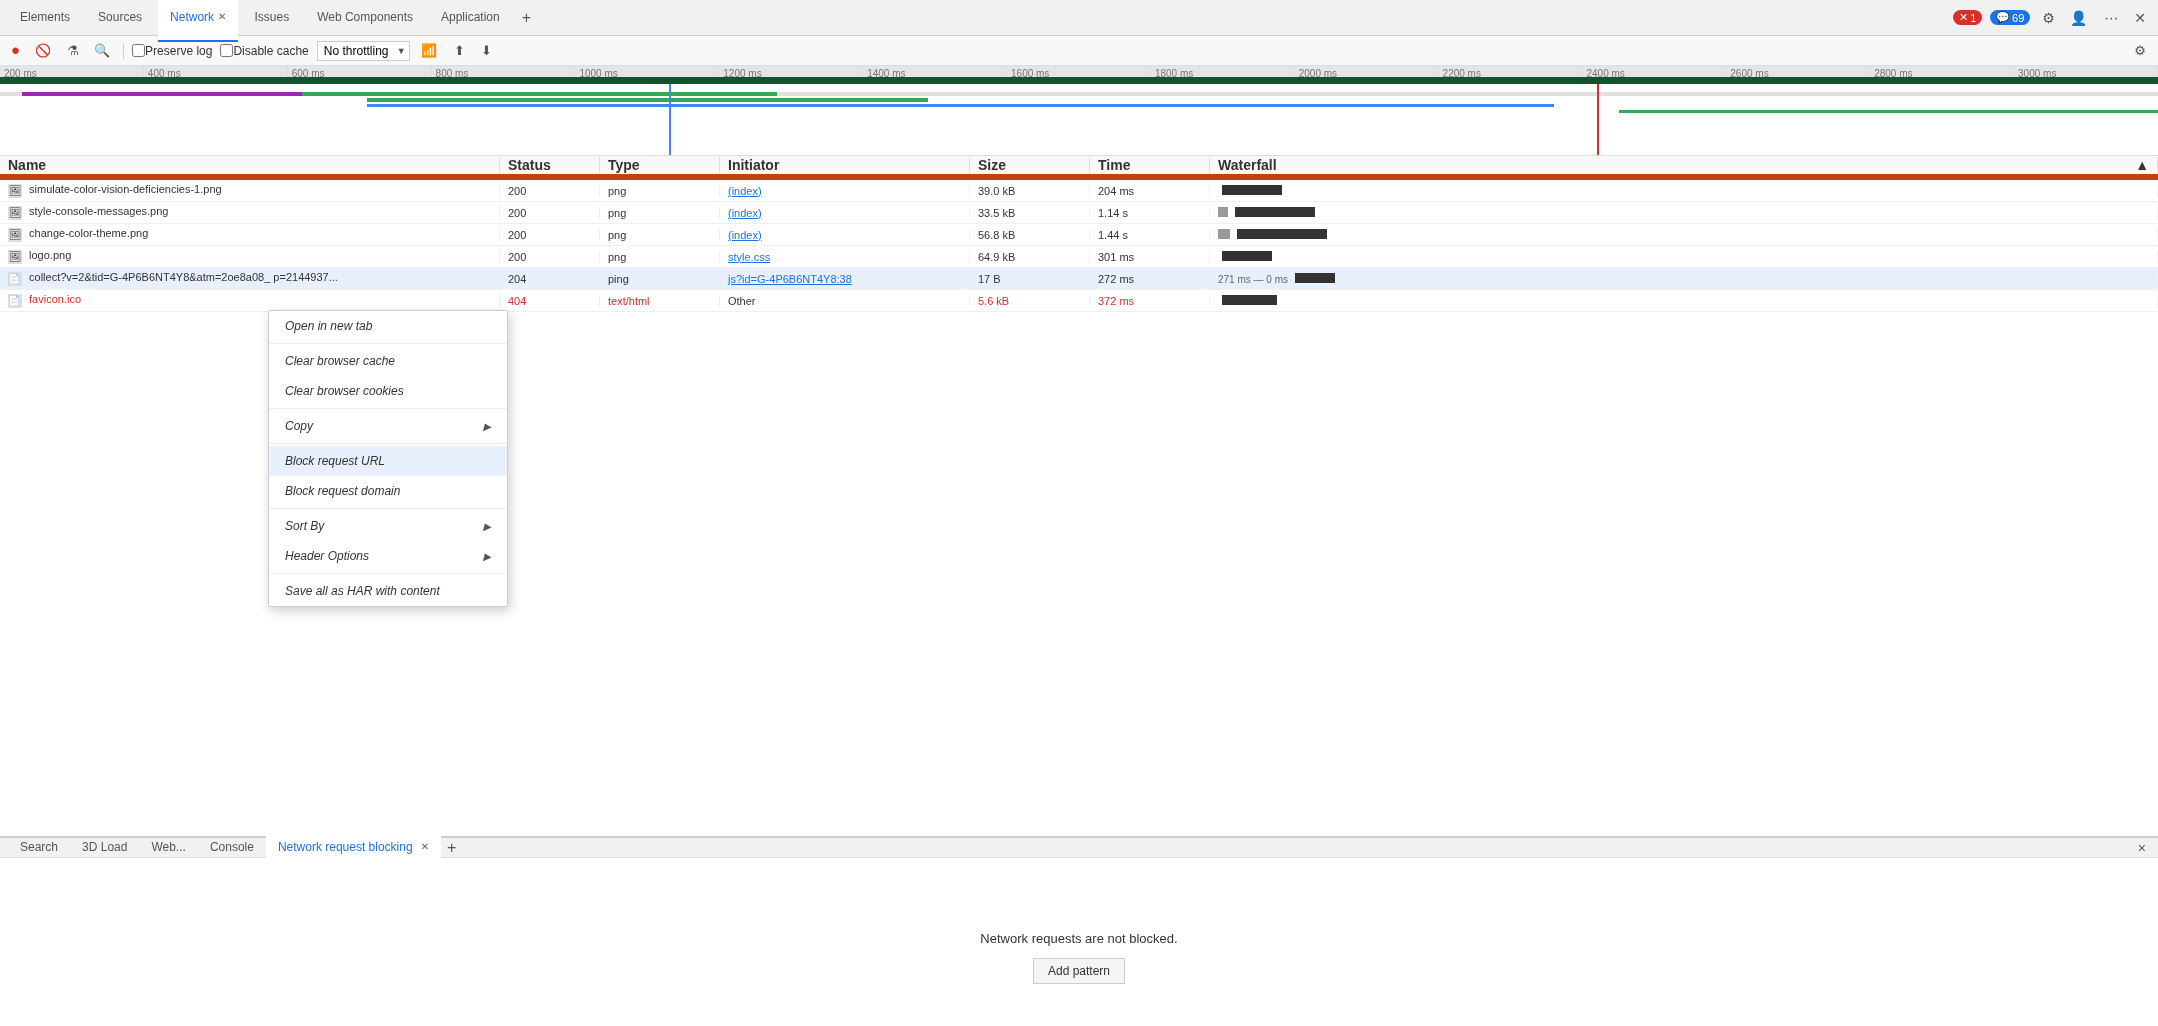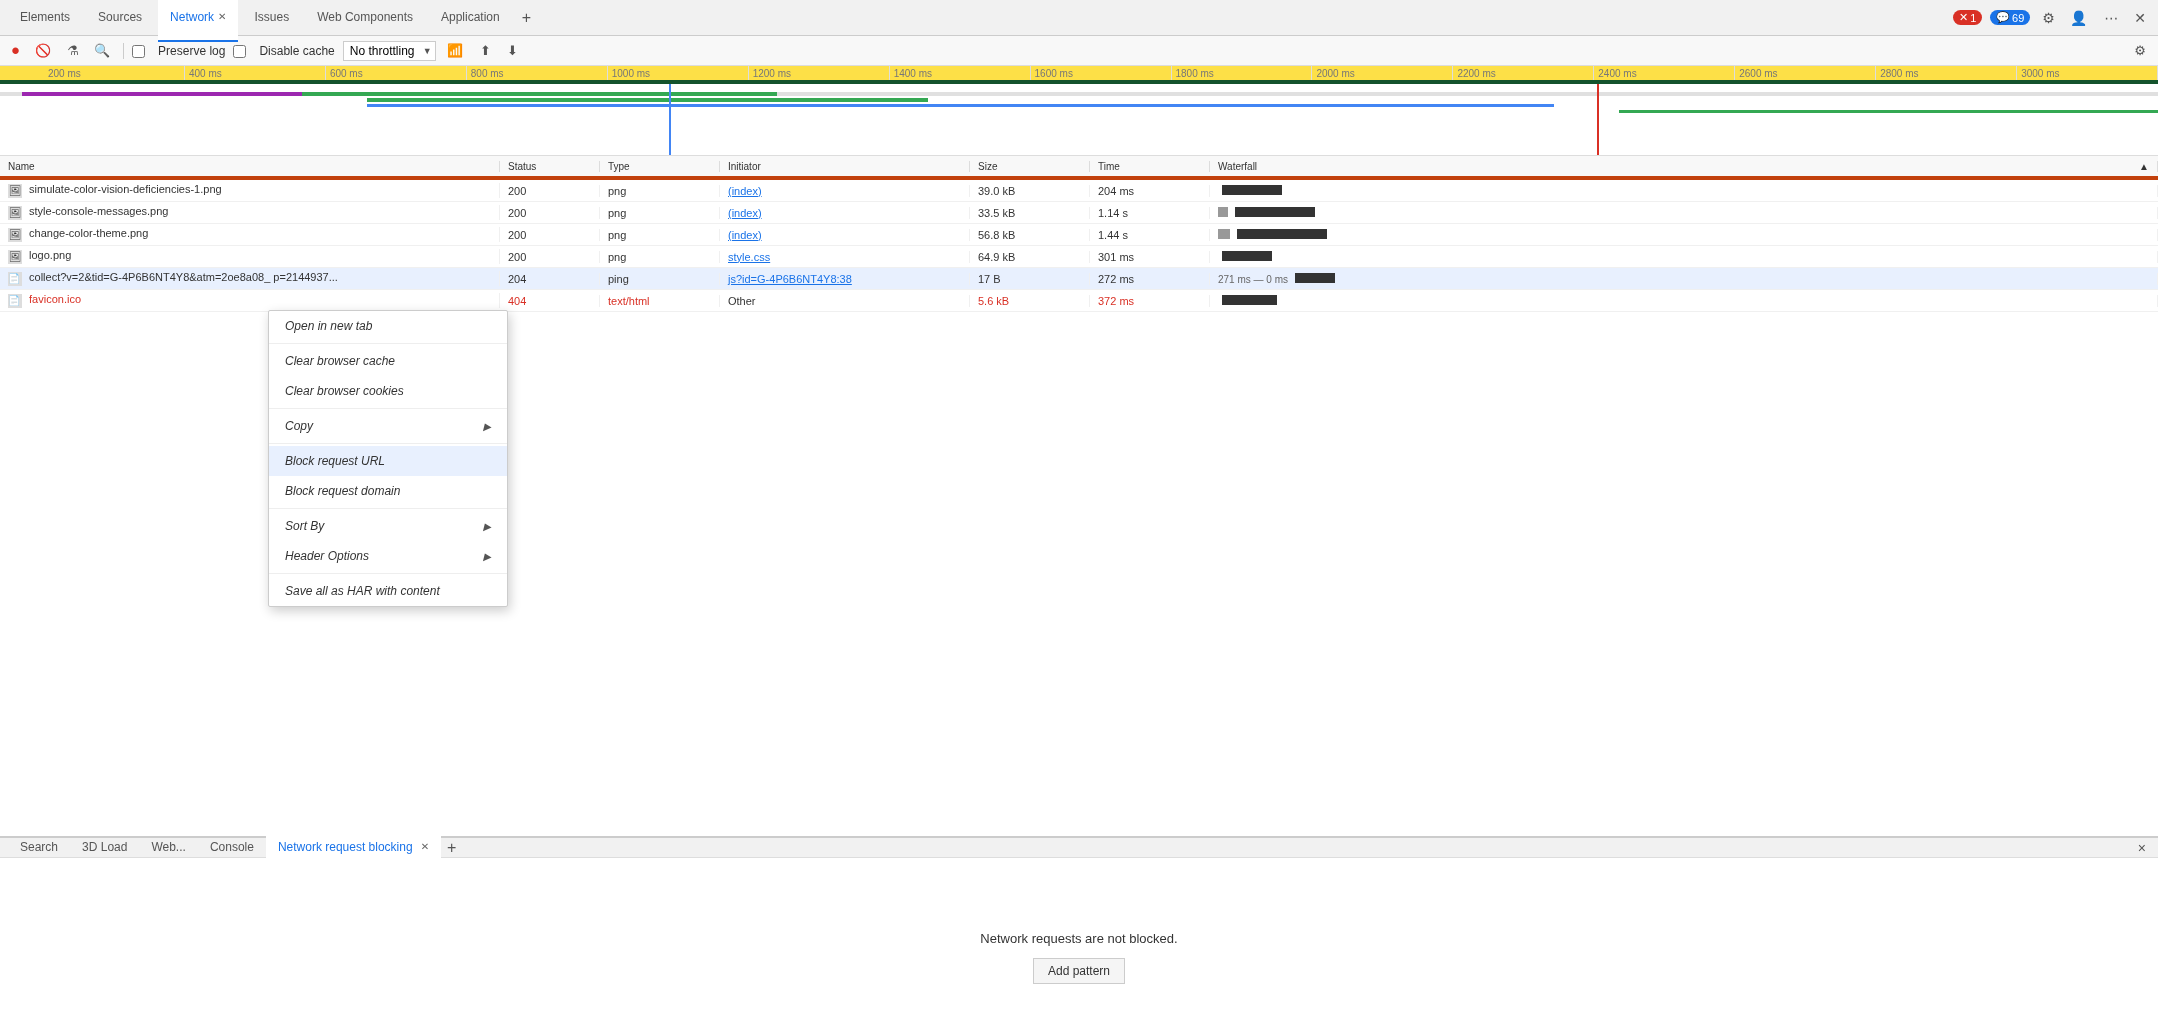--- a/index.html
+++ b/index.html
@@ -24,51 +24,51 @@
     .icon-btn { background: none; border: none; cursor: pointer; padding: 4px; color: #555; font-size: 14px; }
 
     
     .toolbar {
       display: flex; align-items: center; background: #f8f8f8; border-bottom: 1px solid #ddd;
       height: 30px; padding: 0 8px; gap: 8px;
     }
     .toolbar-btn { background: none; border: none; cursor: pointer; color: #555; font-size: 13px; padding: 2px 4px; }
     .toolbar-btn.record { color: #d93025; font-size: 14px; }
     .toolbar-sep { width: 1px; height: 16px; background: #ccc; }
-    .checkbox-label { display: flex; align-items: flex-end; gap: 13px; font-size: 12px; cursor: pointer; }
+    .checkbox-label { display: flex; align-items: flex-start; gap: 0; font-size: 12px; cursor: pointer; }
     .throttle-select {
       border: 1px solid #ccc; background: white; padding: 2px 20px 2px 6px; font-size: 12px;
       cursor: pointer; appearance: none; -webkit-appearance: none; position: relative;
     }
     .throttle-wrapper { position: relative; display: inline-flex; align-items: center; }
     .throttle-wrapper::after { content: '▼'; font-size: 9px; position: absolute; right: 4px; pointer-events: none; color: #555; }
 
     
     .timeline-area {
       background: white; border-bottom: 1px solid #ddd; height: 90px; position: relative; overflow: hidden;
     }
     .timeline-ruler {
-      display: flex; height: 18px; border-bottom: 4px solid #14532d; background: #fde047; overflow: hidden; padding-left: 44px;
+      display: flex; height: 18px; border-bottom: 7px solid #14532d; background: #e5e5e5; overflow: hidden;
     }
     .timeline-ruler-tick {
       flex: 1; border-right: 1px solid #ddd; font-size: 10px; color: #777; padding: 2px 4px; text-align: left;
     }
     .timeline-content { position: relative; height: 72px; background: white; }
     .timeline-vline-blue { position: absolute; top: 0; bottom: 0; width: 2px; background: #4285f4; }
     .timeline-vline-red { position: absolute; top: 0; bottom: 0; width: 2px; background: #d93025; }
 
     
     .main-area { display: flex; flex-direction: column; height: calc(100vh - 126px); }
 
     
     .network-table { flex: 1; overflow: auto; background: white; }
     .table-header {
       display: grid; grid-template-columns: 500px 100px 120px 250px 120px 120px 1fr;
-      background: #f8f8f8; border-bottom: 4px solid #c2410c; height: 24px; align-items: center;
-      font-weight: 400; font-size: 10px; color: #333; position: sticky; top: 0; z-index: 10;
+      background: #f8f8f8; border-bottom: 6px solid #c2410c; height: 24px; align-items: center;
+      font-weight: 700; font-size: 14px; color: #333; position: sticky; top: 0; z-index: 10;
     }
     .table-header div { padding: 0 8px; border-right: 1px solid #ddd; overflow: hidden; white-space: nowrap; }
     .table-row {
       display: grid; grid-template-columns: 500px 100px 120px 250px 120px 120px 1fr;
       border-bottom: 1px solid #f0f0f0; height: 22px; align-items: center; font-size: 11px; cursor: pointer;
     }
     .table-row.selected { background: #e8f0fe; }
     .table-row div { padding: 0 8px; overflow: hidden; white-space: nowrap; text-overflow: ellipsis; border-right: 1px solid #f0f0f0; }
     .cell-link { color: #1a73e8; text-decoration: underline; cursor: pointer; }
     .cell-error { color: #d93025; }

